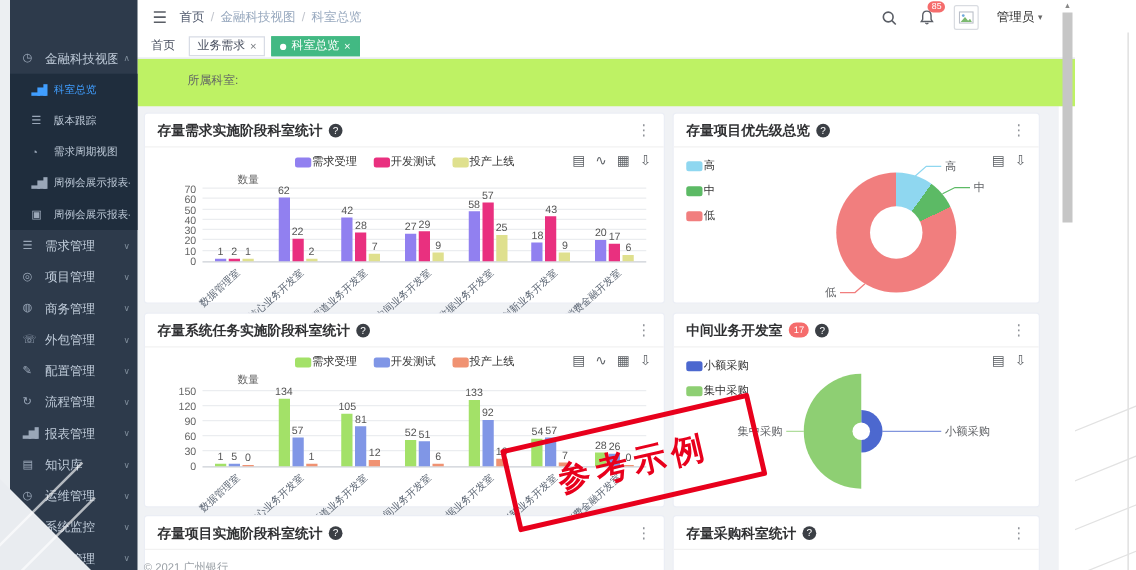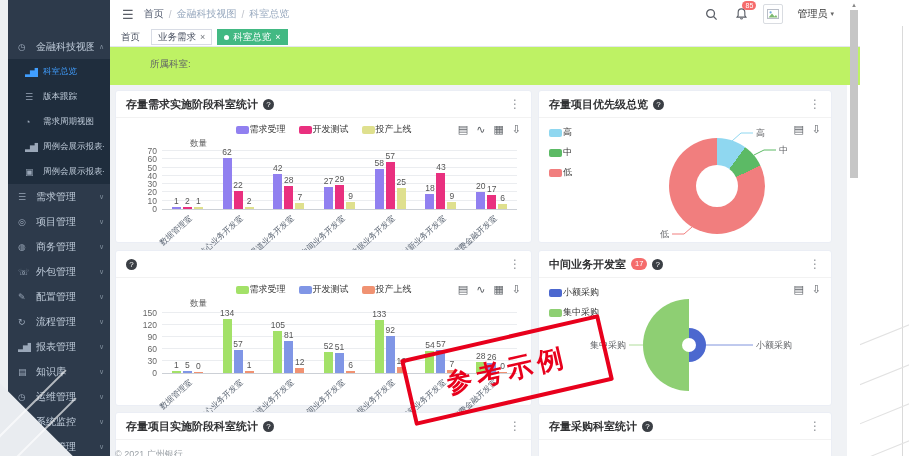--- a/index.html
+++ b/index.html
@@ -455,20 +455,21 @@
               <polyline points="215,37 225,32 237,32" fill="none" stroke="#5cba65" stroke-width="1"></polyline>
               <text x="240" y="35" text-anchor="start">中</text>
               <polyline points="153,109 145,116 133,116" fill="none" stroke="#f17e7e" stroke-width="1"></polyline>
               <text x="130" y="119" text-anchor="end">低</text>
             </svg>
           </div>
       </section>
 
       <section class="card" style="left:5px;top:165px;width:417px;height:156px;">
         <div class="card-header">
+          <span class="card-title">存量系统任务实施阶段科室统计</span>
           <span class="help-icon">?</span>
           <span class="more-icon">⋮</span>
         </div>
         <div class="card-body" id="chart3">
             <div class="legend-row">
               <span class="legend-item">
                 <span class="legend-swatch" style="background: rgb(163, 225, 104);"></span>
                 <span class="legend-label">需求受理</span>
               </span>
               <span class="legend-item">

